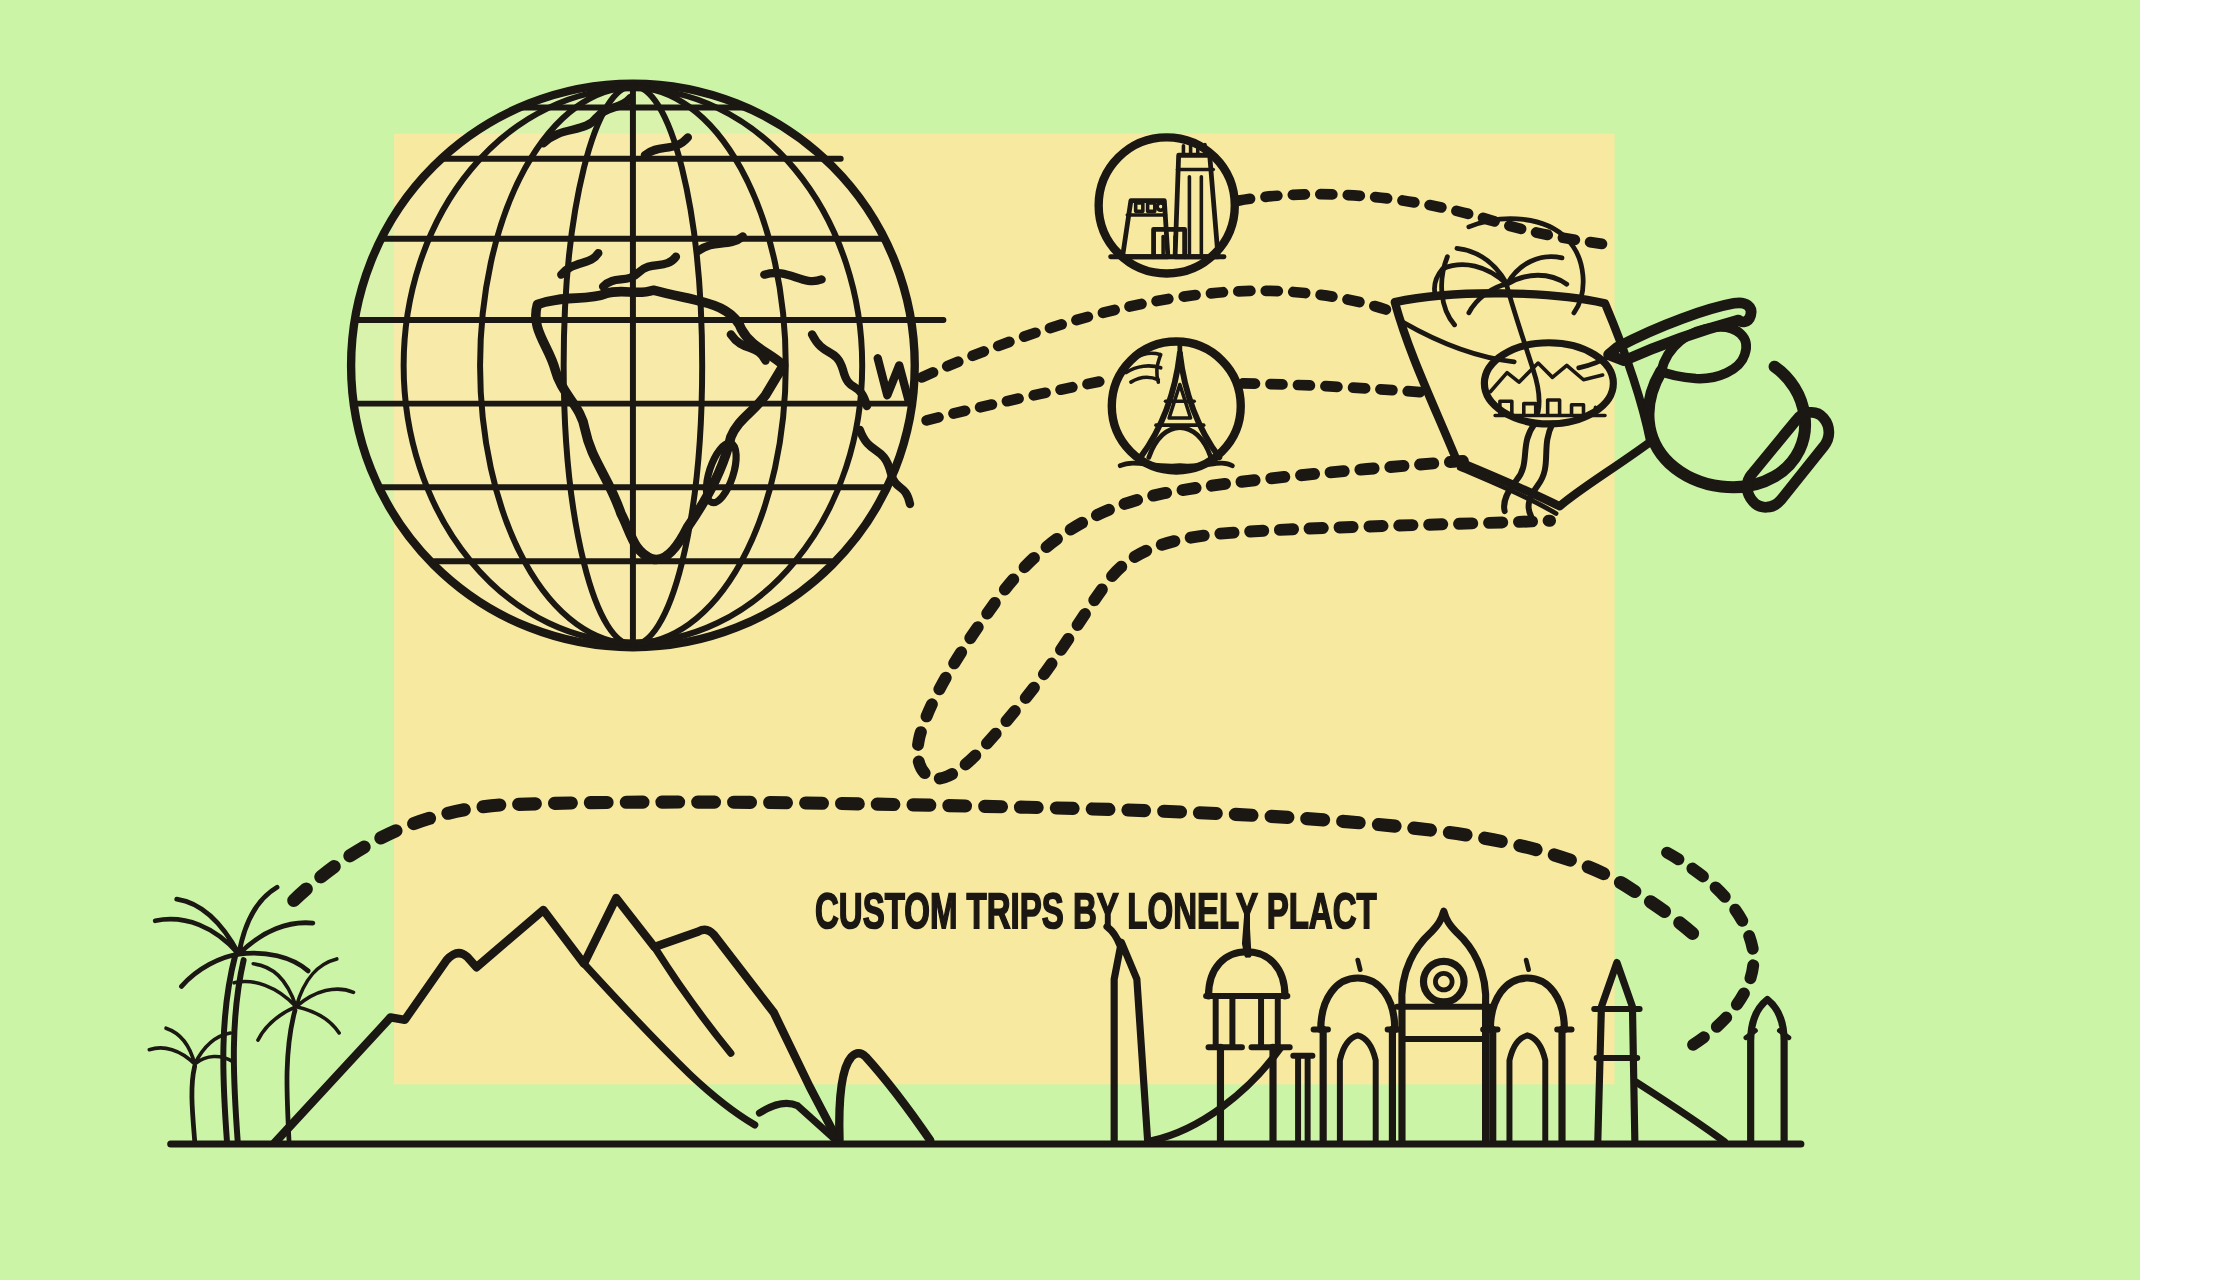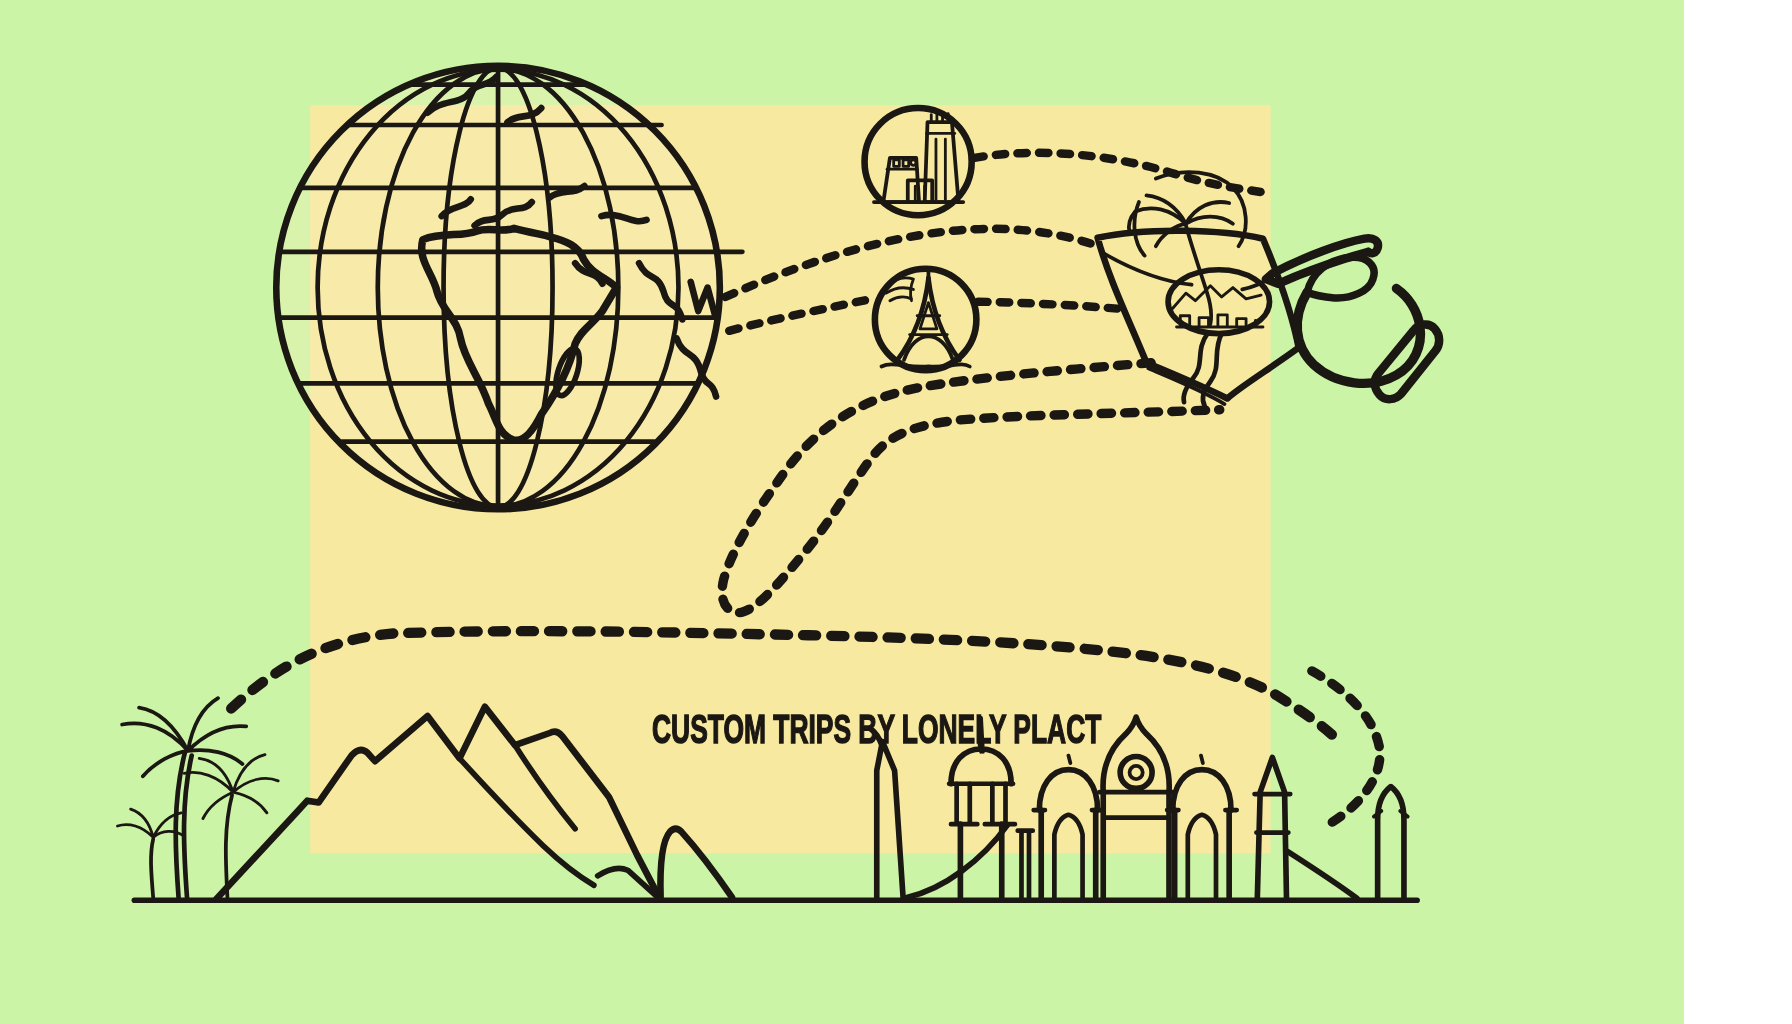--- a/index.html
+++ b/index.html
@@ -2,20 +2,21 @@
 <html style="--background-green: #ccf4a7; --panel-yellow: #f8e9a1; --ink: #1b1712; --globe-tint: rgba(250,242,190,0.30);"><head>
 <meta charset="utf-8">
 <style>
   html,body { margin:0; padding:0; }
   .stage {
     position:relative;
     width:1684px; height:1024px;
     background: var(--background-green, #ccf4a7);
     overflow:hidden;
     font-family:"Liberation Sans", sans-serif;
+    padding-left:28px;
   }
   .art {
     position:absolute; inset:0;
     color: var(--ink, #1b1712);
   }
   .art path, .art circle, .art ellipse, .art line, .art rect {
     fill:none;
     stroke: currentColor;
     stroke-linecap:round;
     stroke-linejoin:round;

